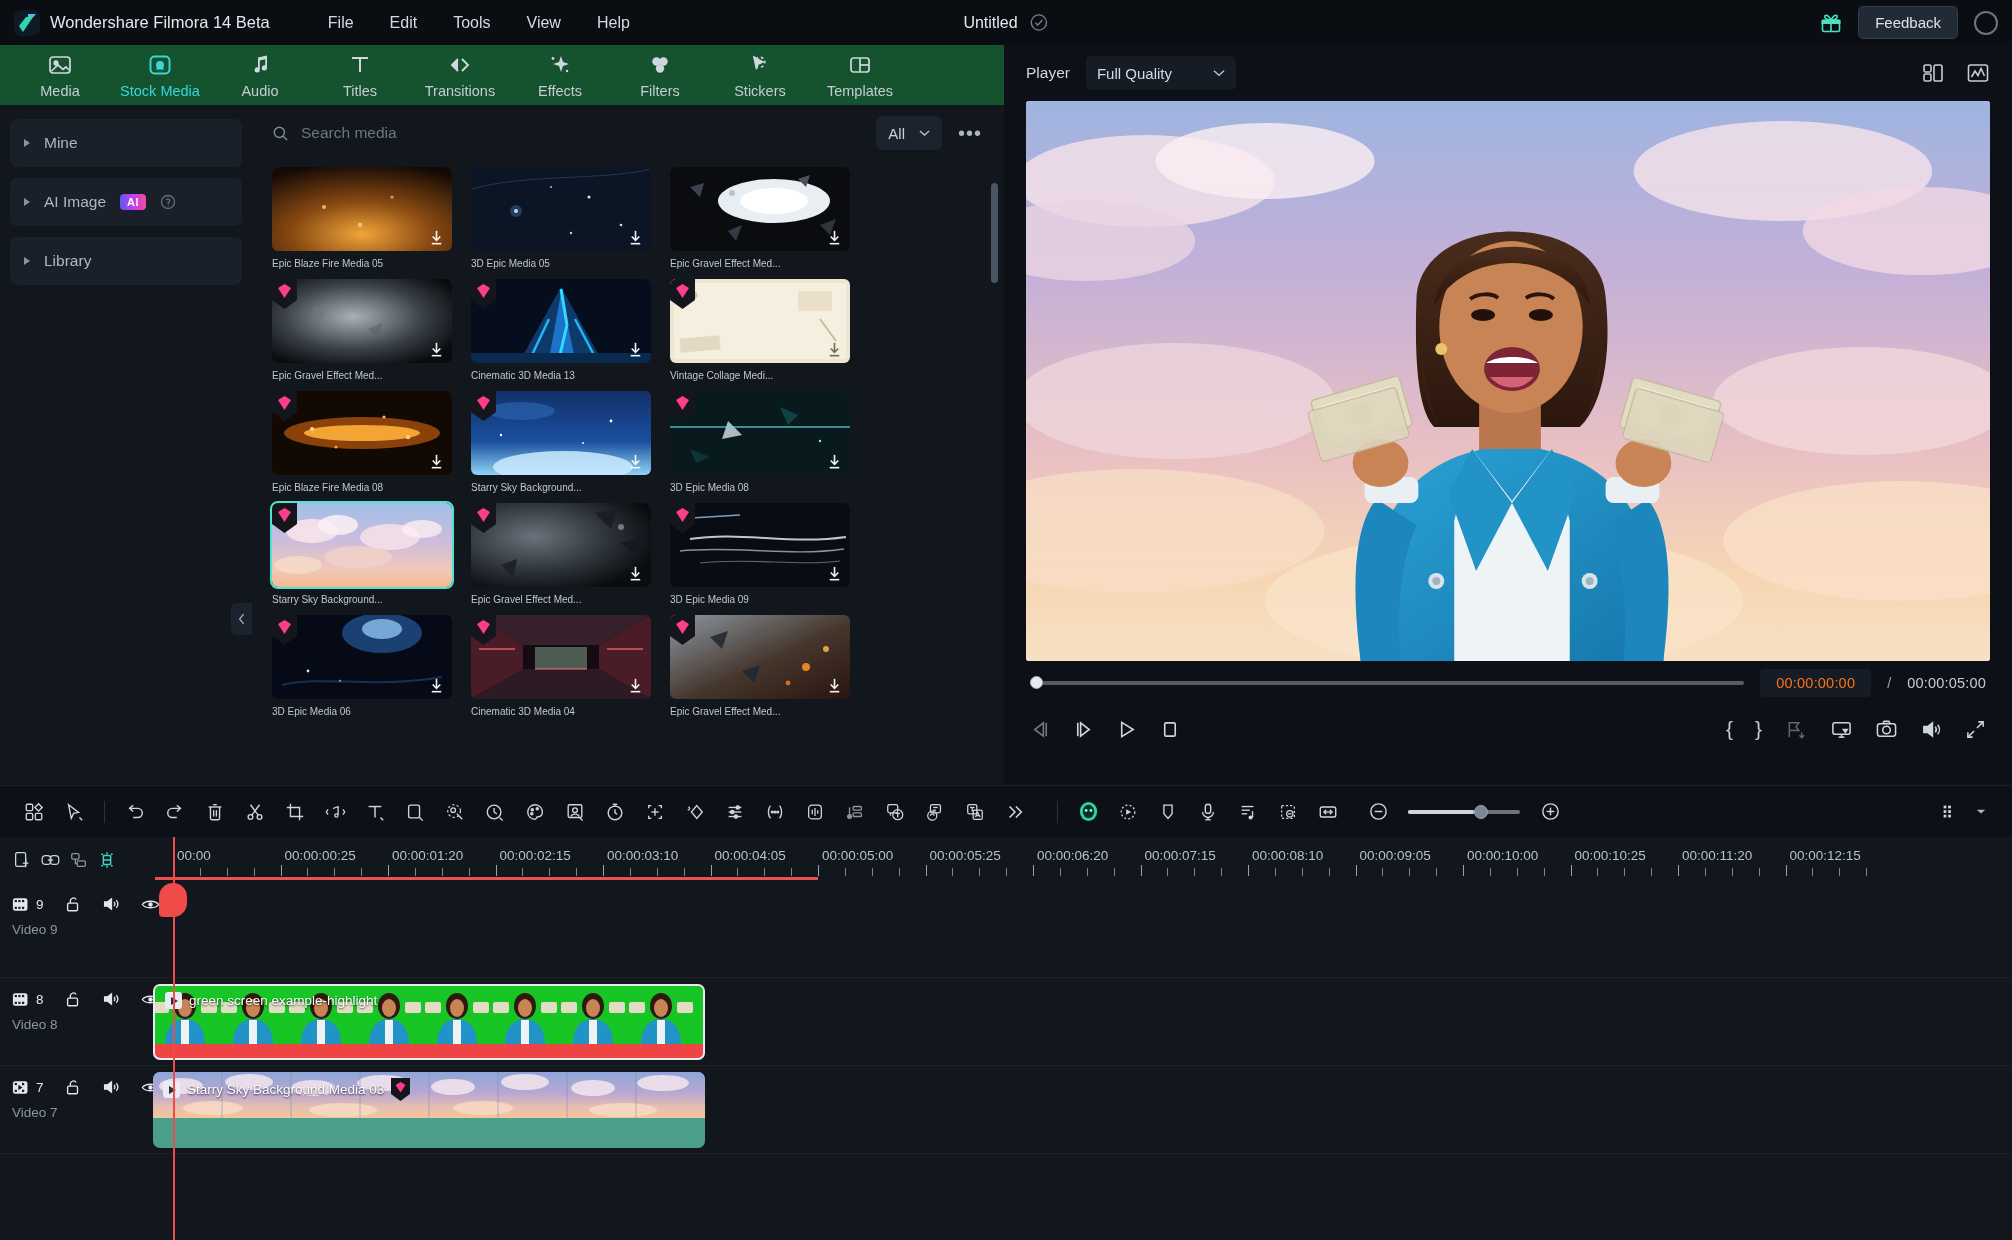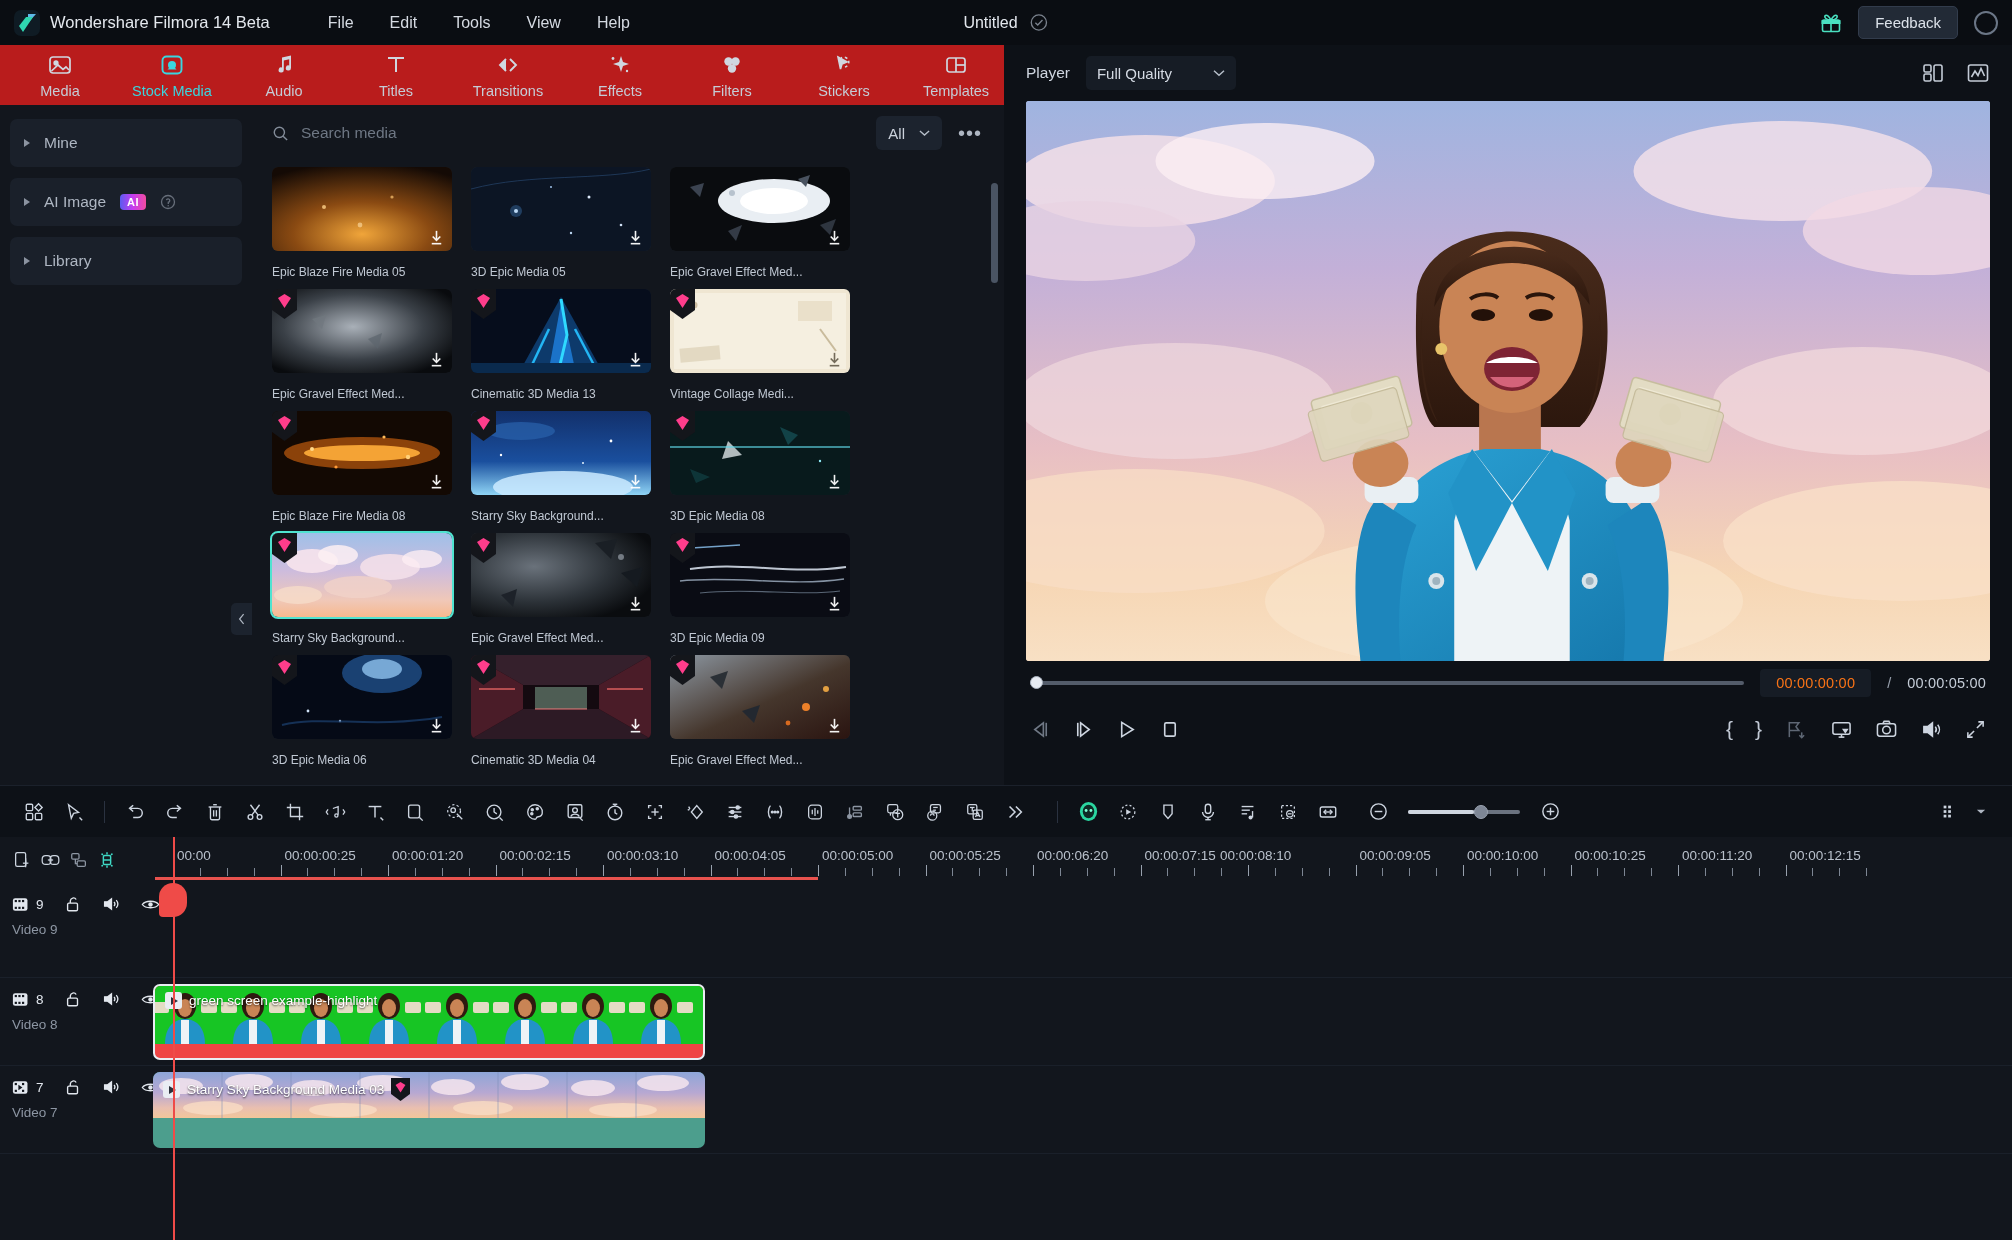--- a/index.html
+++ b/index.html
@@ -40,22 +40,22 @@
   .avatar-btn {
     width:24px; height:24px; border-radius:50%; border:2px solid #6b7686;
   }
 
   
   .upper { display:flex; flex:0 0 740px; height:740px; }
 
   
   .left-pane { width:1004px; display:flex; flex-direction:column; background:#12161d; }
   .nav-tabs {
-    height:60px; background:#b91c1c; display:flex; align-items:center;
-    padding-left:14px; gap:20px; flex:0 0 60px;
+    height:60px; background:#14532d; display:flex; align-items:center;
+    padding-left:14px; gap:8px; flex:0 0 60px;
   }
   .nav-tab {
     width:92px; display:flex; flex-direction:column; align-items:center;
     gap:5px; padding:4px 0; border-radius:6px; cursor:pointer;
   }
   .nav-tab .ic { width:26px; height:26px; display:block; }
   .nav-tab .lbl { font-size:14.5px; color:#c5ccd6; white-space:nowrap; }
   .nav-tab.active .lbl { color:#39d6e0; }
 
   .lib-body { flex:1; display:flex; min-height:0; }
@@ -108,21 +108,21 @@
     background:#20262f; cursor:pointer;
   }
   .cell.selected .thumb { outline:2px solid #4fe3d0; outline-offset:0px; }
   .gem {
     position:absolute; left:0; top:0; width:25px; height:30px; z-index:3;
   }
   .dl {
     position:absolute; right:6px; bottom:4px; width:19px; height:19px; z-index:3; opacity:.95;
   }
   .cap {
-    font-size:12px; color:#c0c8d3; margin-top:14px; white-space:nowrap;
+    font-size:10px; color:#c0c8d3; margin-top:7px; white-space:nowrap;
     overflow:hidden; text-overflow:ellipsis;
   }
   .scrollbar {
     position:absolute; right:6px; top:22px; width:7px; height:100px;
     background:#4a5463; border-radius:4px;
   }
 
   
   .right-pane { flex:1; background:#0d1117; display:flex; flex-direction:column; }
   .player-head {
@@ -1435,21 +1435,21 @@
           <span class="tick-lbl" style="left: 882px;">00:00:06:20</span>
           <span class="tick major" style="left: 878px;"></span>
           <span class="tick" style="left: 904.875px;"></span>
           <span class="tick" style="left: 931.75px;"></span>
           <span class="tick" style="left: 958.625px;"></span>
           <span class="tick-lbl" style="left: 989.5px;">00:00:07:15</span>
           <span class="tick major" style="left: 985.5px;"></span>
           <span class="tick" style="left: 1012.38px;"></span>
           <span class="tick" style="left: 1039.25px;"></span>
           <span class="tick" style="left: 1066.12px;"></span>
-          <span class="tick-lbl" style="left: 1065px;">00:00:08:10</span>
+          <span class="tick-lbl" style="left: 1097px;">00:00:08:10</span>
           <span class="tick major" style="left: 1093px;"></span>
           <span class="tick" style="left: 1119.88px;"></span>
           <span class="tick" style="left: 1146.75px;"></span>
           <span class="tick" style="left: 1173.62px;"></span>
           <span class="tick-lbl" style="left: 1204.5px;">00:00:09:05</span>
           <span class="tick major" style="left: 1200.5px;"></span>
           <span class="tick" style="left: 1227.38px;"></span>
           <span class="tick" style="left: 1254.25px;"></span>
           <span class="tick" style="left: 1281.12px;"></span>
           <span class="tick-lbl" style="left: 1312px;">00:00:10:00</span>

